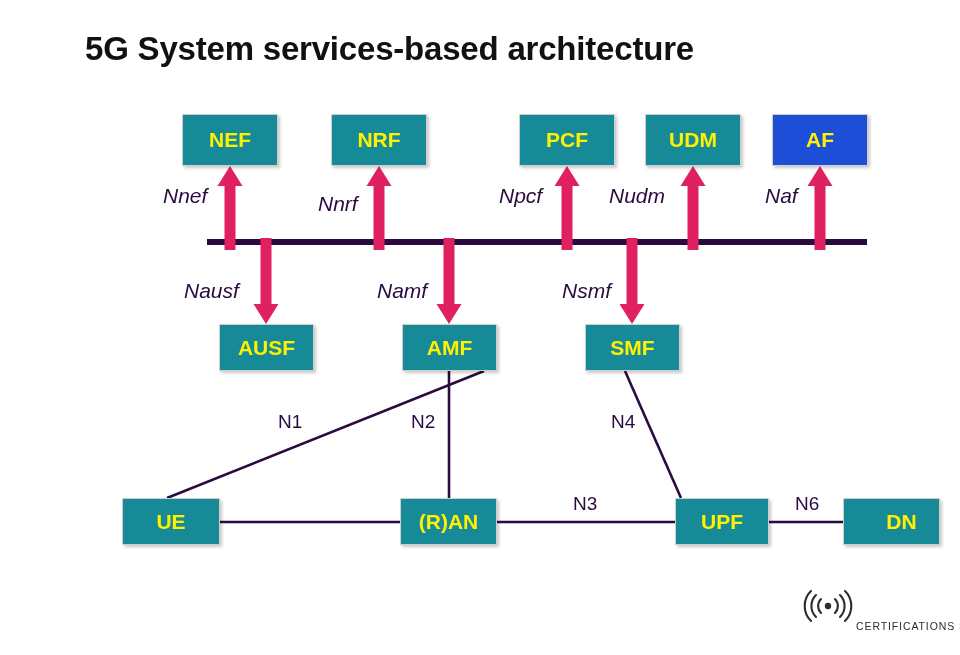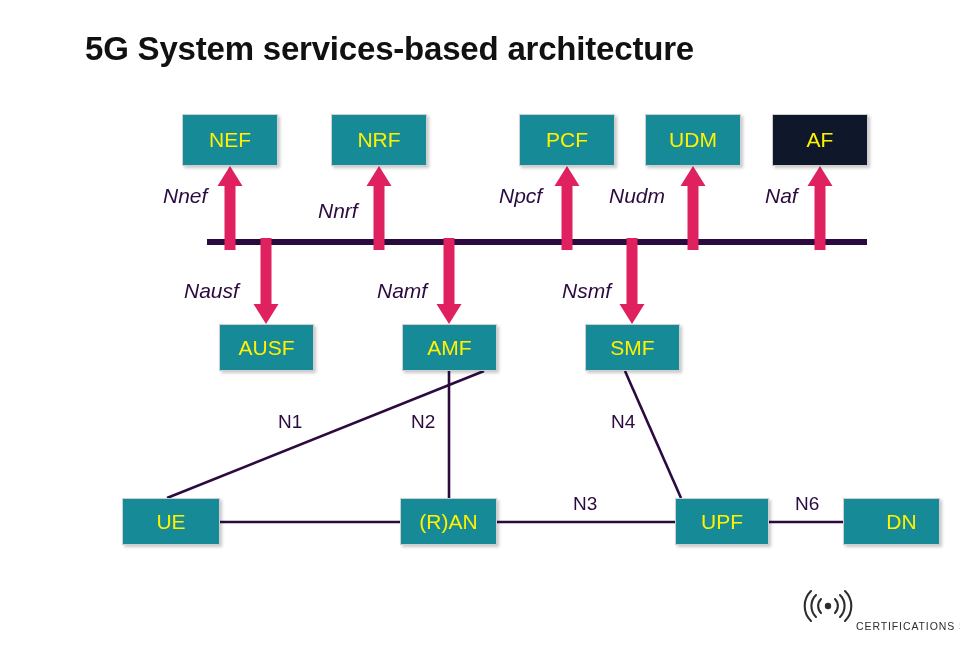--- a/index.html
+++ b/index.html
@@ -28,21 +28,21 @@
   }
   .nf-box {
     position: absolute;
     background: #178a97;
     border: 1px solid #cfcfcf;
     box-shadow: 2px 2px 3px rgba(0,0,0,0.22);
     display: flex;
     align-items: center;
     justify-content: center;
     color: #fff200;
-    font-weight: normal;
+    font-weight: bold;
     font-size: 21px;
     box-sizing: border-box;
   }
   .sbi-label {
     position: absolute;
     color: #2b0a40;
     font-size: 21px;
     white-space: nowrap;
     font-style: italic;
   }
@@ -127,21 +127,21 @@
       </div>
       <div class="nf-box" style="left: 284px; top: 114px; width: 96px; height: 52px; background: rgb(23, 138, 151); color: rgb(255, 242, 0);">
         <span>NRF</span>
       </div>
       <div class="nf-box" style="left: 472px; top: 114px; width: 96px; height: 52px; background: rgb(23, 138, 151); color: rgb(255, 242, 0);">
         <span>PCF</span>
       </div>
       <div class="nf-box" style="left: 598px; top: 114px; width: 96px; height: 52px; background: rgb(23, 138, 151); color: rgb(255, 242, 0);">
         <span>UDM</span>
       </div>
-      <div class="nf-box" style="left: 725px; top: 114px; width: 96px; height: 52px; background: #0f172a; color: rgb(255, 242, 0);">
+      <div class="nf-box" style="left: 725px; top: 114px; width: 96px; height: 52px; background: #1d4ed8; color: rgb(255, 242, 0);">
         <span>AF</span>
       </div>
       <div class="nf-box" style="left: 172px; top: 324px; width: 95px; height: 47px; background: rgb(23, 138, 151); color: rgb(255, 242, 0);">
         <span>AUSF</span>
       </div>
       <div class="nf-box" style="left: 355px; top: 324px; width: 95px; height: 47px; background: rgb(23, 138, 151); color: rgb(255, 242, 0);">
         <span>AMF</span>
       </div>
       <div class="nf-box" style="left: 538px; top: 324px; width: 95px; height: 47px; background: rgb(23, 138, 151); color: rgb(255, 242, 0);">
         <span>SMF</span>
@@ -154,21 +154,21 @@
       </div>
       <div class="nf-box" style="left: 628px; top: 498px; width: 94px; height: 47px; background: rgb(23, 138, 151); color: rgb(255, 242, 0);">
         <span>UPF</span>
       </div>
       <div class="nf-box" style="left: 796px; top: 498px; width: 97px; height: 47px; background: rgb(23, 138, 151); color: rgb(255, 242, 0); padding-left: 20px;">
         <span>DN</span>
       </div>
     </div>
   <div id="labels-layer">
       <div class="sbi-label" style="left: 116px; top: 184px; color: rgb(43, 10, 64);">Nnef</div>
-      <div class="sbi-label" style="left: 271px; top: 199px; color: rgb(43, 10, 64);">Nnrf</div>
+      <div class="sbi-label" style="left: 271px; top: 192px; color: rgb(43, 10, 64);">Nnrf</div>
       <div class="sbi-label" style="left: 452px; top: 184px; color: rgb(43, 10, 64);">Npcf</div>
       <div class="sbi-label" style="left: 562px; top: 184px; color: rgb(43, 10, 64);">Nudm</div>
       <div class="sbi-label" style="left: 718px; top: 184px; color: rgb(43, 10, 64);">Naf</div>
       <div class="sbi-label" style="left: 137px; top: 279px; color: rgb(43, 10, 64);">Nausf</div>
       <div class="sbi-label" style="left: 330px; top: 279px; color: rgb(43, 10, 64);">Namf</div>
       <div class="sbi-label" style="left: 515px; top: 279px; color: rgb(43, 10, 64);">Nsmf</div>
       <div class="n-label" style="left: 231px; top: 411px; color: rgb(43, 10, 64);">N1</div>
       <div class="n-label" style="left: 364px; top: 411px; color: rgb(43, 10, 64);">N2</div>
       <div class="n-label" style="left: 564px; top: 411px; color: rgb(43, 10, 64);">N4</div>
       <div class="n-label" style="left: 526px; top: 493px; color: rgb(43, 10, 64);">N3</div>

